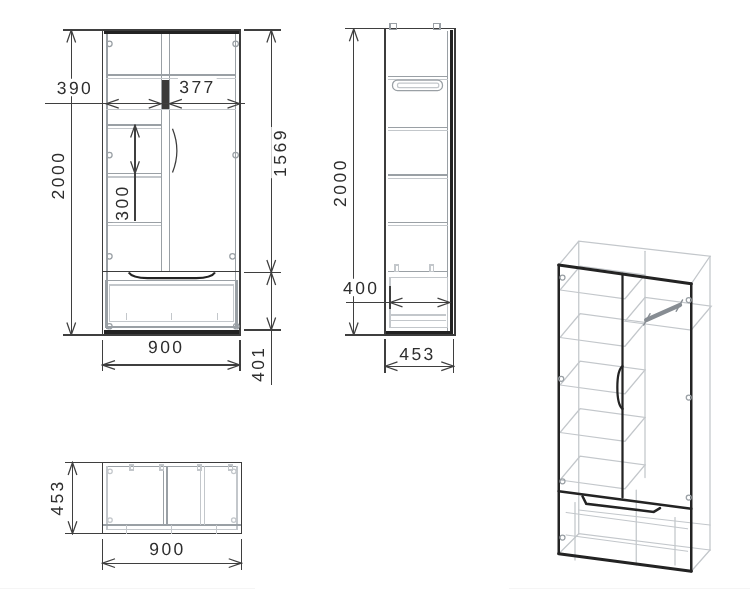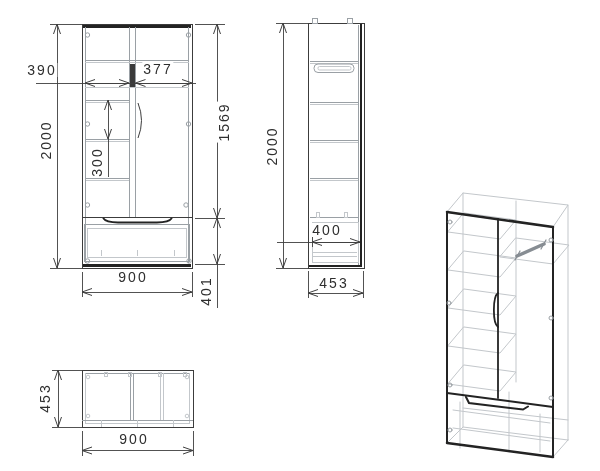--- a/index.html
+++ b/index.html
@@ -241,27 +241,27 @@
         <circle cx="450" cy="385" r="2"></circle>
           <circle cx="450" cy="430" r="2"></circle>
         <circle cx="551" cy="240" r="2"></circle>
           <circle cx="551" cy="318" r="2"></circle>
         <circle cx="551" cy="398" r="2"></circle>
       </g>
     </g>
   </svg>
 
   <span class="dim r" style="left:46px;  top:140px;">2000</span>
-  <span class="dim" style="left:42px;  top:70px;">390</span>
+  <span class="dim" style="left:60px;  top:70px;">390</span>
   <span class="dim" style="left:158px; top:69px;">377</span>
   <span class="dim r" style="left:97px;  top:162px;">300</span>
   <span class="dim r" style="left:224px; top:122px;">1569</span>
   <span class="dim" style="left:133px; top:277px;">900</span>
   <span class="dim r" style="left:206px; top:291px;">401</span>
 
   <span class="dim r" style="left:272px; top:146px;">2000</span>
-  <span class="dim" style="left:289px; top:230px;margin-left:38px;">400</span>
+  <span class="dim" style="left:289px; top:230px;">400</span>
   <span class="dim" style="left:334px; top:283px;">453</span>
 
   <span class="dim r" style="left:45px;  top:398px;">453</span>
   <span class="dim" style="left:134px; top:439px;">900</span>
 
 </div>
 
 </body></html>

